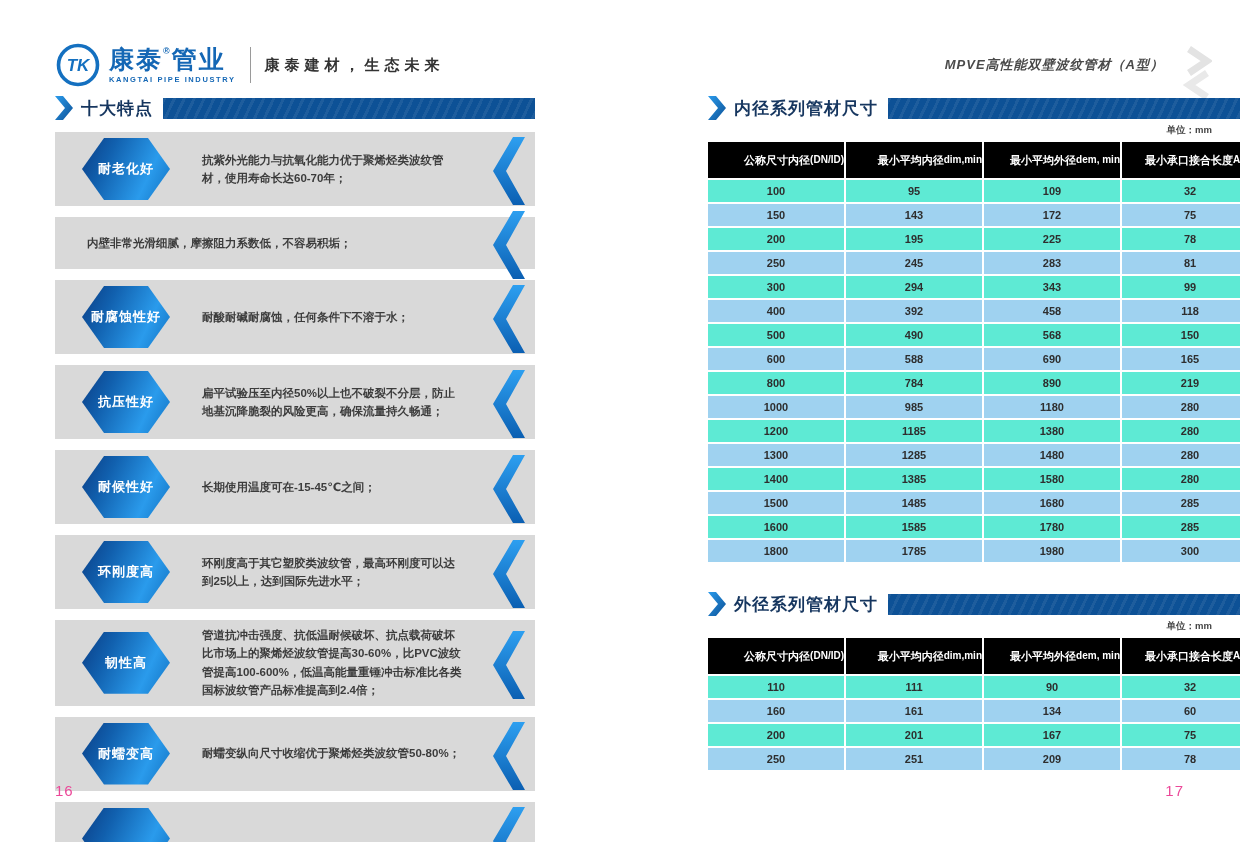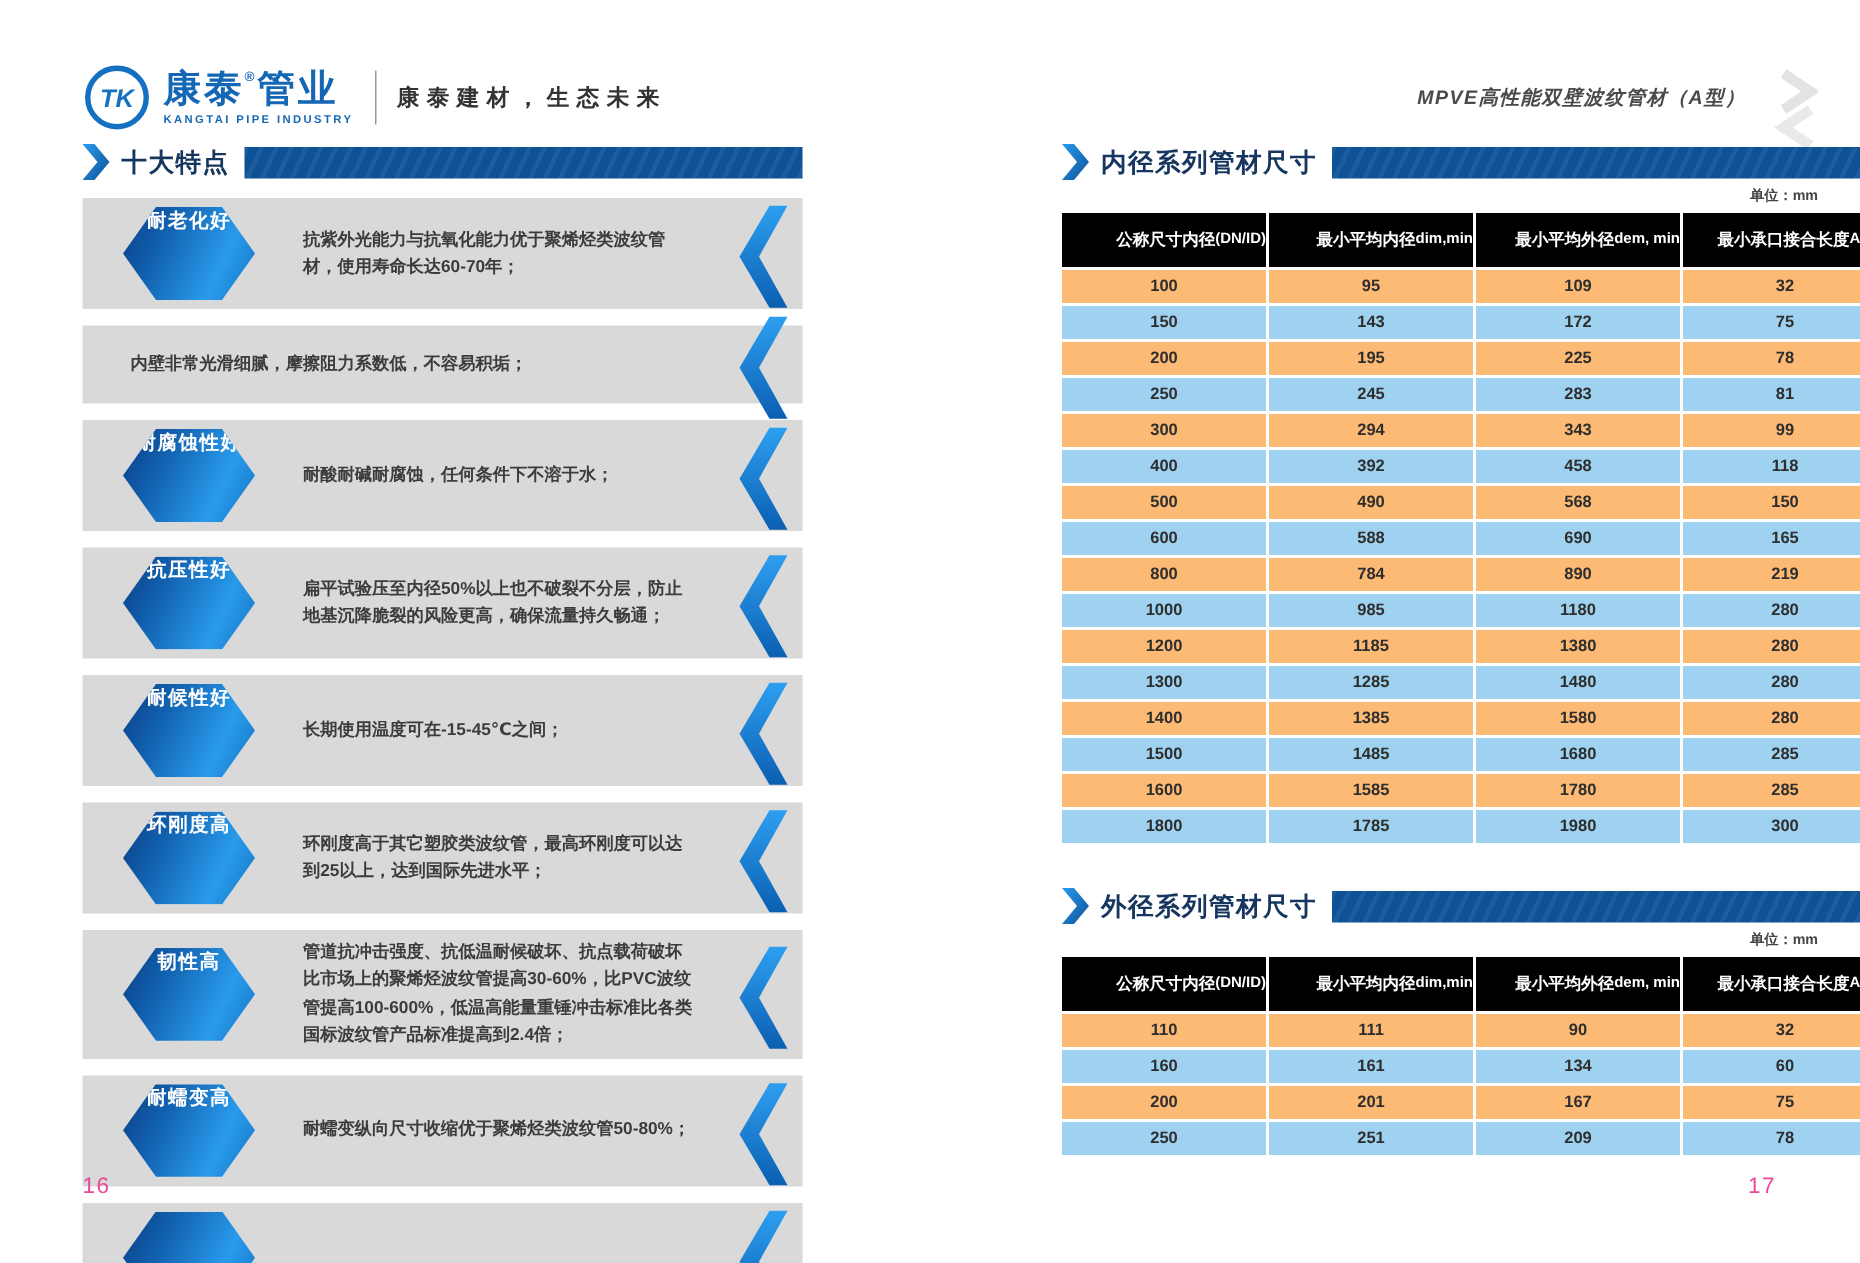--- a/index.html
+++ b/index.html
@@ -26,36 +26,36 @@
   .section-bar { flex:1; height:21px; background:#0d5196;
     background-image:repeating-linear-gradient(115deg, rgba(255,255,255,0.07) 0 3px, transparent 3px 9px); }
 
   
   .left-col { position:absolute; left:55px; top:96px; width:480px; }
   .features { margin-top:12px; display:flex; flex-direction:column; gap:11px; }
   .feature-row { position:relative; min-height:52px; background:#d9d9d9; display:flex; align-items:center; padding:6px 70px 6px 0; }
   .hexagon { flex-shrink:0; width:88px; height:62px; margin-left:27px;
     clip-path:polygon(25% 0, 75% 0, 100% 50%, 75% 100%, 25% 100%, 0 50%);
     background:linear-gradient(115deg,#0a3d85 0%,#1160ae 30%,#2a9bec 72%,#1272c2 100%);
-    display:flex; justify-content:center; }
+    display:flex; align-items:center; justify-content:center; }
   .hexagon span { color:#fff; font-size:13px; font-weight:bold; letter-spacing:1px; }
   .feature-text { margin-left:32px; width:305px; font-size:11.5px; line-height:1.6; color:#3c3c3c; font-weight:600; }
   .row-chevron { position:absolute; right:8px; top:50%; transform:translateY(-47%); }
 
   
   .right-col { position:absolute; left:708px; top:96px; width:550px; }
   .table-section { width:100%; }
   .table-section + .table-section { margin-top:30px; }
   .unit-label { text-align:right; padding-right:46px; font-size:9.5px; color:#444; margin:4px 0 5px; font-weight:600; }
   .grid-table { display:grid; grid-template-columns:1fr 1fr 1fr 1fr; gap:2px; }
   .th { background:#000000; color:#fff; height:36px; display:flex; flex-direction:row; align-items:center; justify-content:flex-end; }
   .th .th-main { font-size:11px; font-weight:bold; line-height:1.3; }
   .th .th-sub { font-size:10px; font-weight:bold; line-height:1.25; }
   .td { height:22px; line-height:22px; text-align:center; font-size:11px; font-weight:600; color:#2e2e2e; }
-  .td.light { background:#fdba74; }
+  .td.light { background:#5eead4; }
   .td.dark { background:#9fd2f0; }
 
   
   .page-num { position:absolute; font-size:15px; color:#ec4899; letter-spacing:1px; }
   .page-num.left { left:55px; top:782px; }
   .page-num.right { right:56px; top:782px; }
 </style>
 </head>
 <body>
 

